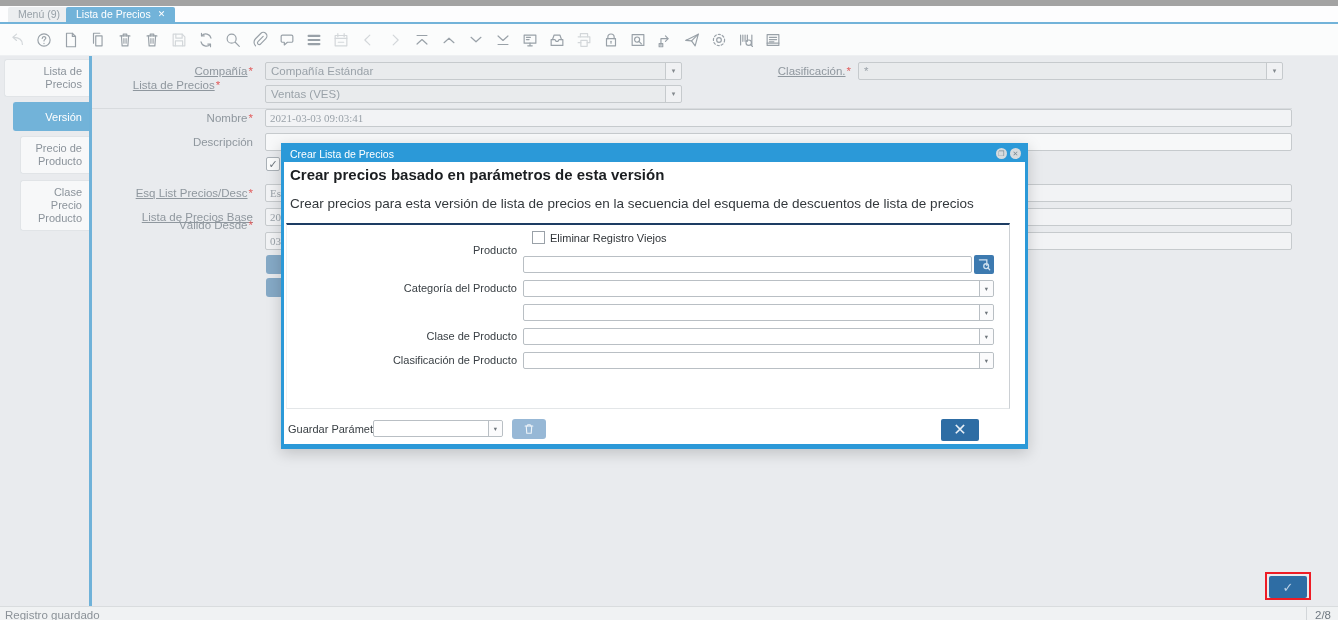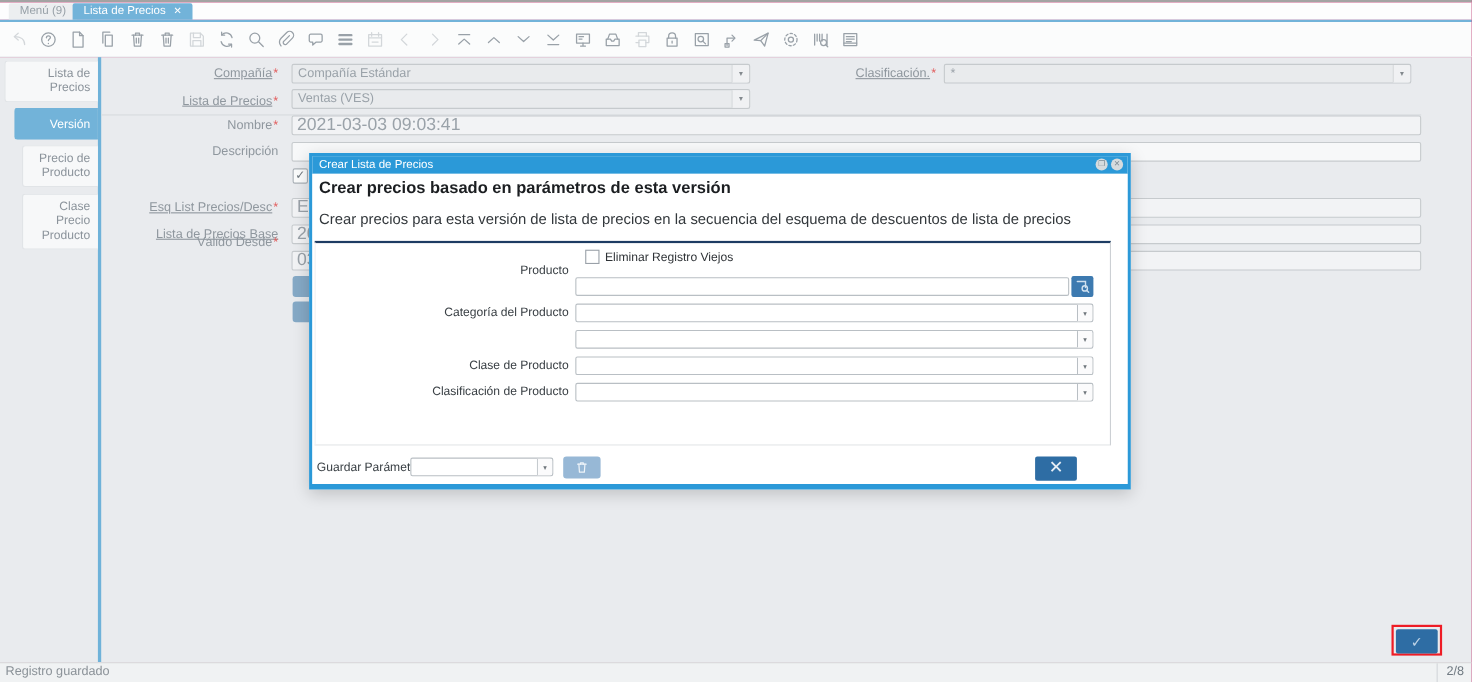--- a/index.html
+++ b/index.html
@@ -1,17 +1,17 @@
 <!DOCTYPE html>
 <html style="--accent-blue: #2b99d8; --tab-blue: #72b3d9; --button-blue: #2e6da4; --highlight-red: #ee1c25;"><head>
 <meta charset="utf-8">
 <style>
   html,body{margin:0;padding:0;background:#dfe2e5;}
-  .screen{position:relative;width:1338px;height:620px;background:#be185d;
-    font-family:"Liberation Sans",sans-serif;overflow:hidden;border-top:2px solid #a3a3a3;box-sizing:border-box;}
+  .screen{position:relative;width:1338px;height:620px;background:#0ea5e9;
+    font-family:"Liberation Sans",sans-serif;overflow:hidden;border-top:6px solid #a3a3a3;box-sizing:border-box;}
   
   .tabbar{position:absolute;left:0;top:0;width:100%;height:16px;background:#fdfdfe;}
   .tab-underline{position:absolute;left:0;top:16px;width:100%;height:2px;background:var(--tab-blue);}
   .tab{position:absolute;top:1px;height:15px;font-size:10.5px;line-height:15px;padding:0 10px;
     border-radius:2px 2px 0 0;white-space:nowrap;}
   .tab.menu{left:8px;background:#eceef0;color:#98a1a8;}
   .tab.active{left:66px;background:var(--tab-blue);color:#fff;display:flex;align-items:center;gap:7px;}
   .tab .close{font-size:9px;line-height:15px;color:#fff;}
   
   .toolbar{position:absolute;left:0;top:18px;width:100%;height:32px;background:#fbfcfc;
@@ -29,21 +29,21 @@
   .side-tab.active{background:var(--tab-blue);border-color:var(--tab-blue);color:#fff;}
   .flabel{position:absolute;font-size:11.5px;color:#8f979e;text-align:right;height:18px;line-height:18px;white-space:nowrap;}
   .flabel.link .t{text-decoration:underline;}
   .req{color:#e25c5c;margin-left:1px;}
   .combo{position:absolute;display:flex;border:1px solid #c6cacd;border-radius:2px;background:#e9ebed;
     height:18px;box-sizing:border-box;}
   .combo .val{flex:1;font-size:11.5px;color:#9aa2a9;line-height:16px;padding:0 5px;overflow:hidden;white-space:nowrap;}
   .combo .cbtn{width:15px;border-left:1px solid #c6cacd;background:#f0f1f3;color:#83898e;font-size:7px;
     display:flex;align-items:center;justify-content:center;border-radius:0 2px 2px 0;}
   .tinput{position:absolute;border:1px solid #c6cacd;border-radius:2px;background:#f2f3f5;height:18px;
-    box-sizing:border-box;font-size:16px;color:#9aa2a9;line-height:16px;padding:0 4px;overflow:hidden;white-space:nowrap;}
+    box-sizing:border-box;font-size:11px;color:#9aa2a9;line-height:16px;padding:0 4px;overflow:hidden;white-space:nowrap;font-family:Liberation Serif, serif;}
   .cb{position:absolute;width:14px;height:14px;border:1px solid #aab1b7;border-radius:2px;background:#fbfcfc;
     color:#6e767d;font-size:11px;line-height:13px;text-align:center;box-sizing:border-box;}
   .process-btn{position:absolute;width:120px;height:19px;background:#85a9c6;border-radius:3px;}
   .sep{position:absolute;height:1px;background:#d8dbde;}
   
   .modal{position:absolute;left:281px;top:137px;width:747px;height:306px;box-sizing:border-box;
     border:3px solid var(--accent-blue);border-bottom-width:5px;background:#fff;z-index:10;
     box-shadow:0 4px 14px rgba(0,0,0,.18);}
   .modal-title{height:16px;background:var(--accent-blue);color:#fff;font-size:10.5px;line-height:16px;
     padding-left:6px;position:relative;}
@@ -243,21 +243,21 @@
       <span class="cbtn">▾</span>
     </div>
     <div class="flabel link" style="left:700px;top:6px;width:151px;">
       <span class="t">Clasificación.</span><span class="req">*</span>
     </div>
     <div class="combo" style="left:858px;top:6px;width:425px;">
       <span class="val">*</span>
       <span class="cbtn">▾</span>
     </div>
 
-    <div class="flabel link" style="left:100px;top:31px;width:153px;">
+    <div class="flabel link" style="left:100px;top:20px;width:153px;text-align:center;">
       <span class="t">Lista de Precios</span><span class="req">*</span>
     </div>
     <div class="combo" style="left:265px;top:29px;width:417px;">
       <span class="val">Ventas (VES)</span>
       <span class="cbtn">▾</span>
     </div>
 
     <div class="sep" style="left:92px;top:52px;width:1200px;"></div>
 
     <div class="flabel" style="left:100px;top:53px;width:153px;">

